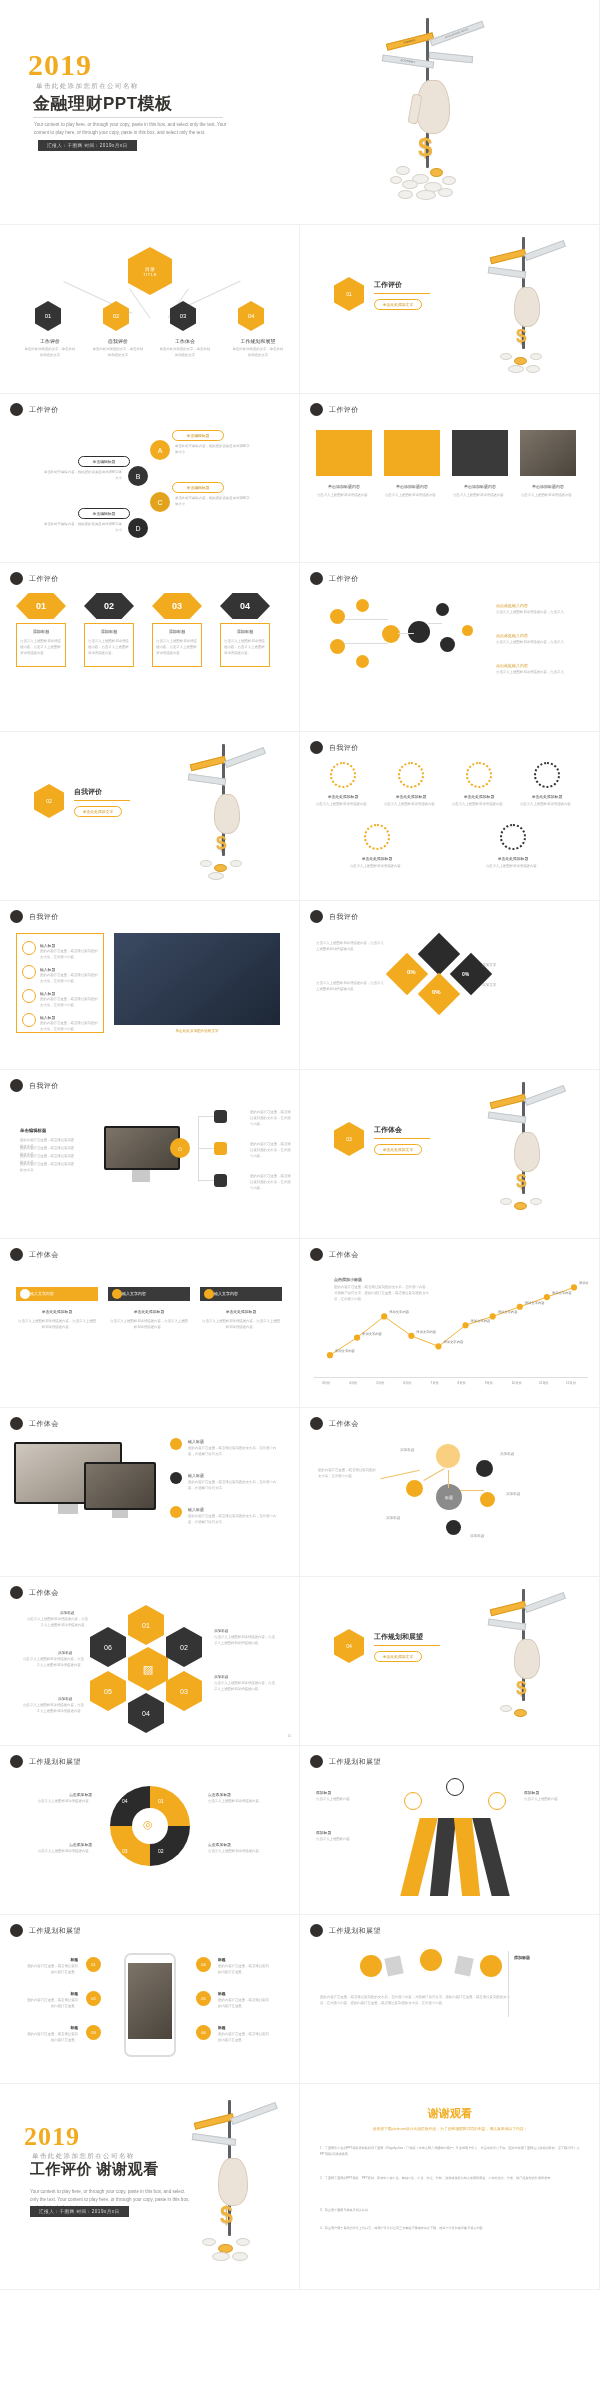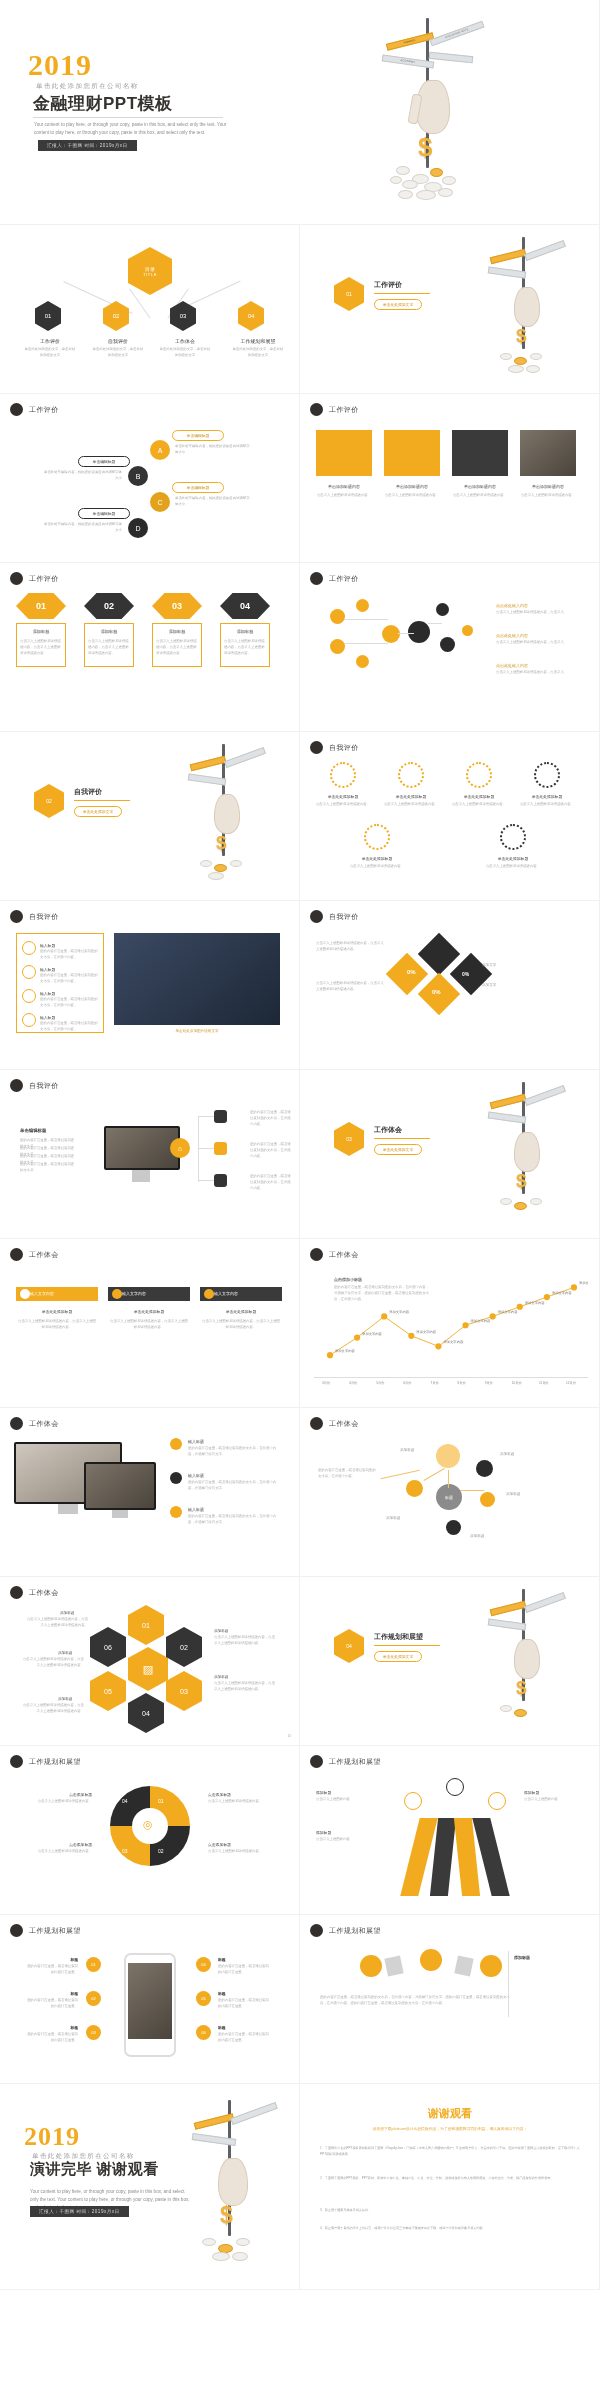--- a/index.html
+++ b/index.html
@@ -762,21 +762,21 @@
       <div class="para" style="left:20px;top:80px;width:192px;">您的内容打在这里，或者通过复制您的文本后，在此选中内容，并选择只保留文字。您的内容打在这里，或者通过复制您的文本后，在此选中内容。您的内容打在这里，或者通过复制您的文本后，在此选中内容。</div>
       <div class="line" style="left:208px;top:36px;width:.6px;height:66px;"></div>
     </div>
   </div>
 
   <div class="row">
 
     <div class="slide cover end" style="height:206px;">
       <div class="yr">2019</div>
       <div class="sub">单击此处添加您所在公司名称</div>
-      <div class="tt">演讲完毕 谢谢观看</div>
+      <div class="tt">工作评价 谢谢观看</div>
       <div class="desc" style="width:160px;">Your content to play here, or through your copy, paste in this box, and select only the text. Your content to play here, or through your copy, paste in this box, and select only the text.</div>
       <div class="bar">汇报人：千图网    时间：2019x月x日</div>
       <div class="art" style="left:160px;top:8px;width:140px;height:196px;">
         <div class="pole" style="left:68px;top:8px;height:136px;"></div>
         <div class="sign am" style="left:34px;top:26px;width:40px;transform:rotate(-14deg);"></div>
         <div class="sign" style="left:70px;top:18px;width:48px;transform:rotate(-20deg);"></div>
         <div class="sign" style="left:32px;top:44px;width:44px;transform:rotate(8deg);"></div>
         <div class="hand" style="left:58px;top:66px;width:30px;height:48px;"></div>
         <div class="dollar" style="left:60px;top:110px;font-size:23px;">$</div>
         <div class="coin" style="left:42px;top:146px;width:14px;height:8px;"></div>

